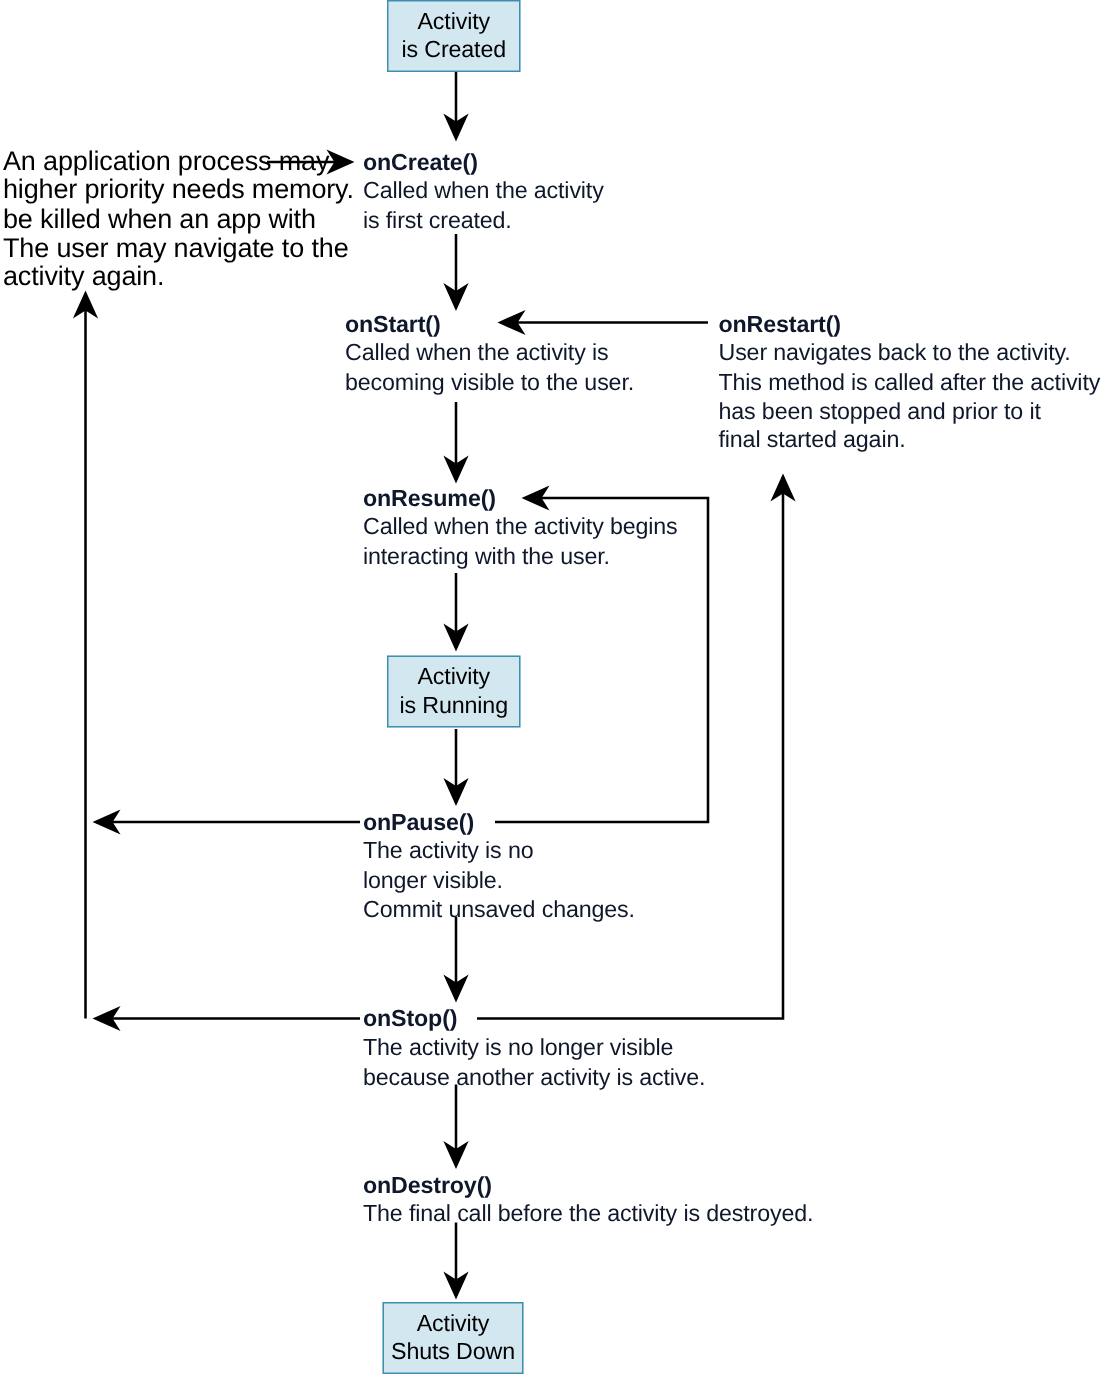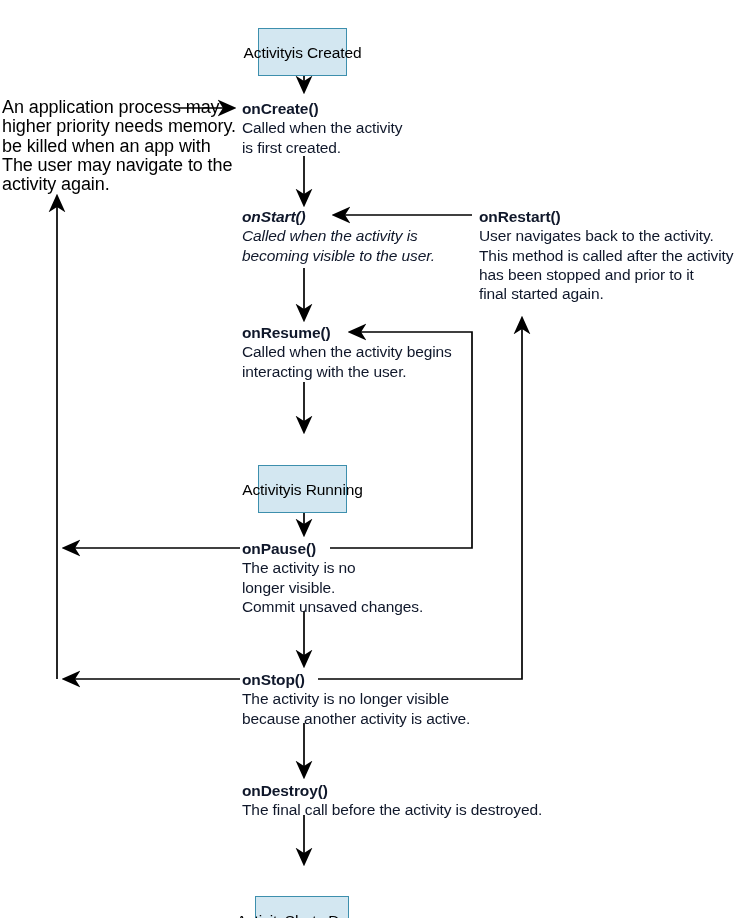--- a/index.html
+++ b/index.html
@@ -26,29 +26,28 @@
     width: 743px;
     height: 918px;
     pointer-events: none;
   }
   .state-box {
     position: absolute;
     box-sizing: border-box;
     background: #d3e7f1;
     border: 1.6px solid #3d8fad;
     display: flex;
-    flex-direction: row;
+    flex-direction: column;
     align-items: center;
     justify-content: center;
     font-size: 15.5px;
     line-height: 19px;
     color: #000000;
     text-align: center;
     letter-spacing: -0.1px;
-    margin-top: 28px;
   }
   .state-box .ln { display: block; white-space: nowrap; }
 
   .callback {
     position: absolute;
     font-size: 15.5px;
     line-height: 19.3px;
     color: #0f172a;
     letter-spacing: -0.1px;
   }
@@ -140,21 +139,21 @@
     <span class="desc-line">The user may navigate to the</span>
     <span class="desc-line">activity again.</span>
   </div>
 
   <div class="callback" style="left:242px; top:99px;">
     <span class="name">onCreate()</span>
     <span class="desc-line">Called when the activity</span>
     <span class="desc-line">is first created.</span>
   </div>
 
-  <div class="callback" style="left:242px; top:207px;font-style:italic;">
+  <div class="callback" style="left:230px; top:207px;">
     <span class="name">onStart()</span>
     <span class="desc-line">Called when the activity is</span>
     <span class="desc-line">becoming visible to the user.</span>
   </div>
 
   <div class="callback" style="left:479px; top:207px;">
     <span class="name">onRestart()</span>
     <span class="desc-line">User navigates back to the activity.</span>
     <span class="desc-line">This method is called after the activity</span>
     <span class="desc-line">has been stopped and prior to it</span>

